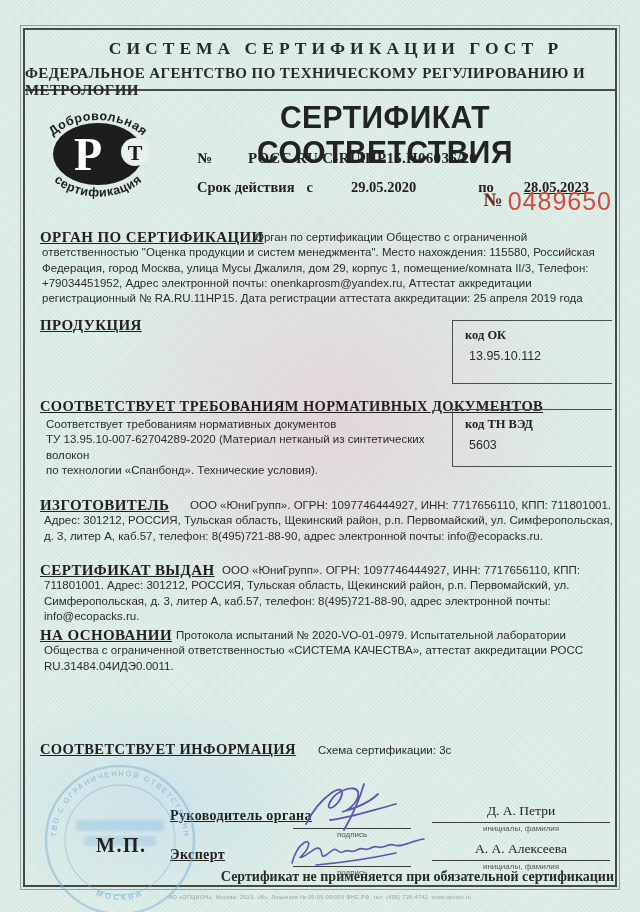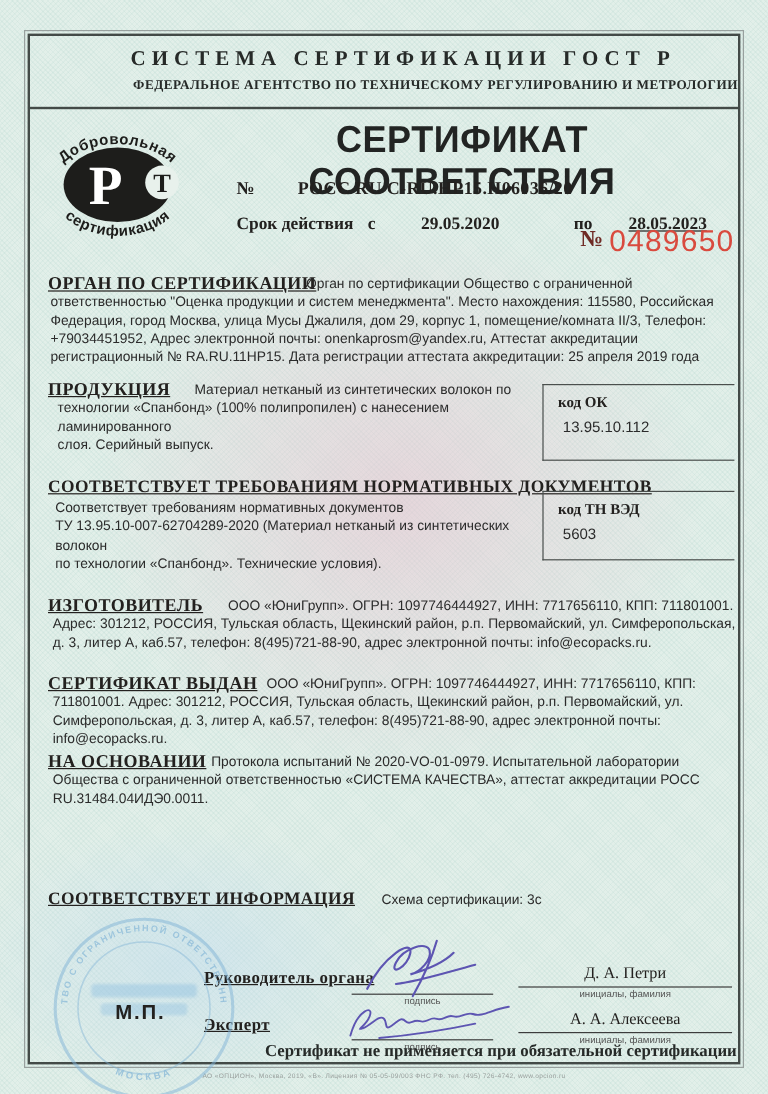--- a/index.html
+++ b/index.html
@@ -12,22 +12,22 @@
       repeating-linear-gradient(45deg, rgba(163,206,197,.15) 0 1px, transparent 1px 3px),
       repeating-linear-gradient(-45deg, rgba(163,206,197,.12) 0 1px, transparent 1px 3px);
     font-family:"Liberation Sans", sans-serif;color:#222;
   }
   .abs{position:absolute;}
   .frame-outer{left:20px;top:25px;width:598px;height:863px;border:1px solid #98a09e;}
   .frame-inner{position:absolute;inset:2px;border:2px solid #434a47;}
   .hdr-band{left:25px;right:25px;top:29px;height:60px;border-bottom:2px solid #434a47;}
   .hdr1{left:25px;right:25px;top:38px;text-align:center;font-family:"Liberation Serif",serif;
         font-weight:bold;font-size:17.5px;letter-spacing:5px;color:#262a28;padding-left:32px;}
-  .hdr2{left:25px;right:25px;top:65px;text-align:right;font-family:"Liberation Serif",serif;
-        font-weight:bold;font-size:11px;letter-spacing:.4px;color:#262a28;}
+  .hdr2{left:25px;right:25px;top:65px;text-align:left;font-family:"Liberation Serif",serif;
+        font-weight:bold;font-size:15px;letter-spacing:.4px;color:#262a28;}
   .title{left:160px;top:101px;width:450px;text-align:center;font-weight:bold;font-size:30px;
         letter-spacing:.5px;color:#222423;transform:scaleY(1.04);}
   .serifb{font-family:"Liberation Serif",serif;font-weight:bold;color:#23211f;}
   .numline{left:197px;top:150px;font-size:15px;display:flex;}
   .numline .val{margin-left:36px;letter-spacing:.3px;}
   .validity{left:197px;top:179px;font-size:14.5px;display:flex;}
   .validity .s{margin-left:12px;} .validity .d1{margin-left:38px;}
   .validity .po{margin-left:62px;} .validity .d2{margin-left:30px;text-decoration:underline;}
   .serial{top:189px;right:28px;display:flex;align-items:flex-start;}
   .serial .sn-label{font-family:"Liberation Serif",serif;font-weight:bold;font-size:19px;color:#6e2a24;}
@@ -39,21 +39,21 @@
         border-bottom:1px solid #4a4f4d;box-sizing:border-box;}
   .codebox .cb-label{font-family:"Liberation Serif",serif;font-weight:bold;font-size:12.5px;
         padding:7px 0 0 12px;color:#23211f;}
   .codebox .cb-value{font-size:12.5px;padding:6px 0 0 16px;color:#2b2b2b;}
   .sig-line{border-bottom:1px solid #3c3c3c;}
   .cap{font-size:8px;color:#555;text-align:center;}
   .name{font-family:"Liberation Serif",serif;font-size:13.5px;color:#23211f;text-align:center;}
   .bottom-note{left:80px;right:26px;top:869px;text-align:right;font-family:"Liberation Serif",serif;
         font-weight:bold;font-size:14px;color:#262a28;}
   .imprint{left:0;right:0;top:894px;text-align:center;font-size:5.5px;color:#9aa09e;letter-spacing:.3px;}
-  .mp{left:96px;top:834px;font-family:Liberation Sans, sans-serif;font-weight:bold;font-size:17px;
+  .mp{left:96px;top:834px;font-family:Liberation Serif, serif;font-weight:bold;font-size:20px;
         letter-spacing:1.5px;color:#23211f;z-index:6;}
   .stamp{left:30px;top:756px;z-index:5;opacity:.8;}
   .z2{z-index:2;}
 </style>
 </head>
 <body>
 
 <div class="paper">
 
   <div class="abs frame-outer">
@@ -102,23 +102,20 @@
   </div>
 
   <div class="abs sec-label z2" style="left:40px;top:229px;">ОРГАН ПО СЕРТИФИКАЦИИ</div>
   <div class="abs body-text z2" style="left:42px;top:230px;width:572px;text-indent:213px;">Орган по сертификации Общество с ограниченной
 ответственностью "Оценка продукции и систем менеджмента". Место нахождения: 115580, Российская
 Федерация, город Москва, улица Мусы Джалиля, дом 29, корпус 1, помещение/комната II/3, Телефон:
 +79034451952, Адрес электронной почты: onenkaprosm@yandex.ru, Аттестат аккредитации
 регистрационный № RA.RU.11НР15. Дата регистрации аттестата аккредитации: 25 апреля 2019 года</div>
 
   <div class="abs sec-label z2" style="left:40px;top:317px;">ПРОДУКЦИЯ</div>
-  <div class="abs body-text z2" style="left:48px;top:318px;width:400px;text-indent:114px;">Материал нетканый из синтетических волокон по
-технологии «Спанбонд»  (100% полипропилен) с нанесением ламинированного
-слоя. Серийный выпуск.</div>
   <div class="abs codebox z2" style="top:320px;height:64px;">
     <div class="cb-label">код ОК</div>
     <div class="cb-value">13.95.10.112</div>
   </div>
 
   <div class="abs sec-label z2" style="left:40px;top:398px;font-size:14.5px;">СООТВЕТСТВУЕТ ТРЕБОВАНИЯМ НОРМАТИВНЫХ ДОКУМЕНТОВ</div>
   <div class="abs body-text z2" style="left:46px;top:417px;width:402px;">Соответствует требованиям нормативных документов
 ТУ 13.95.10-007-62704289-2020 (Материал нетканый из синтетических волокон
 по технологии «Спанбонд». Технические условия).</div>
   <div class="abs codebox z2" style="top:409px;height:58px;">

